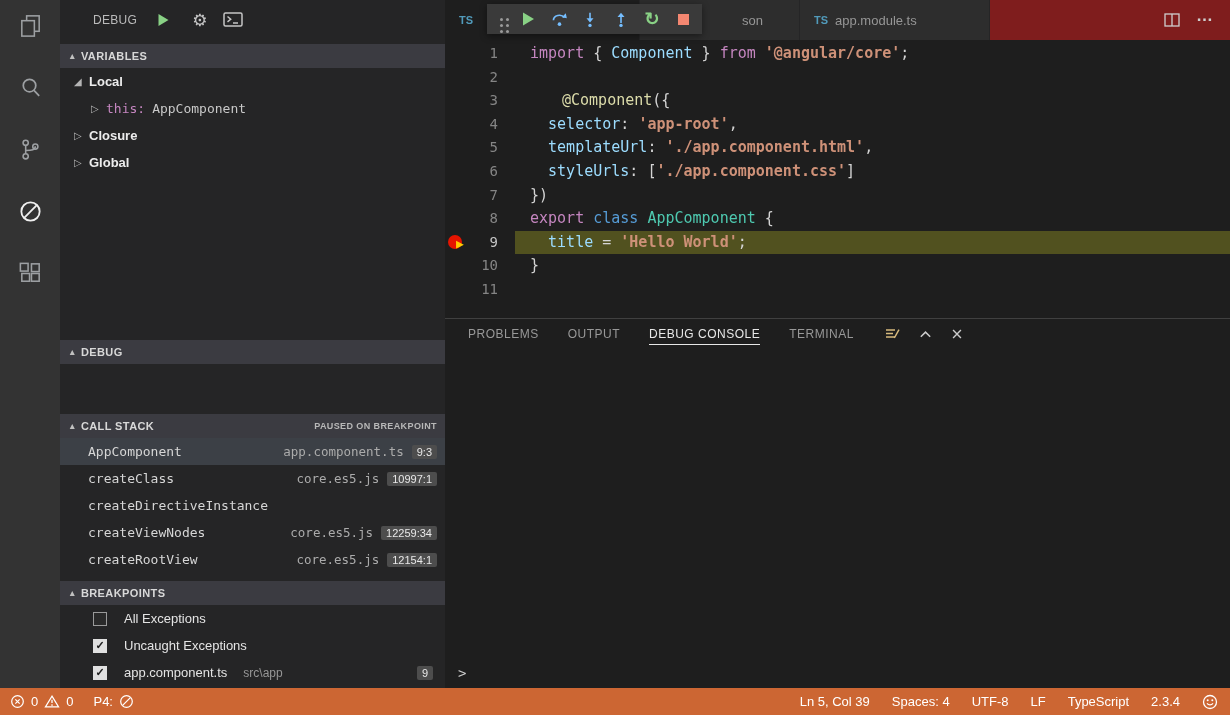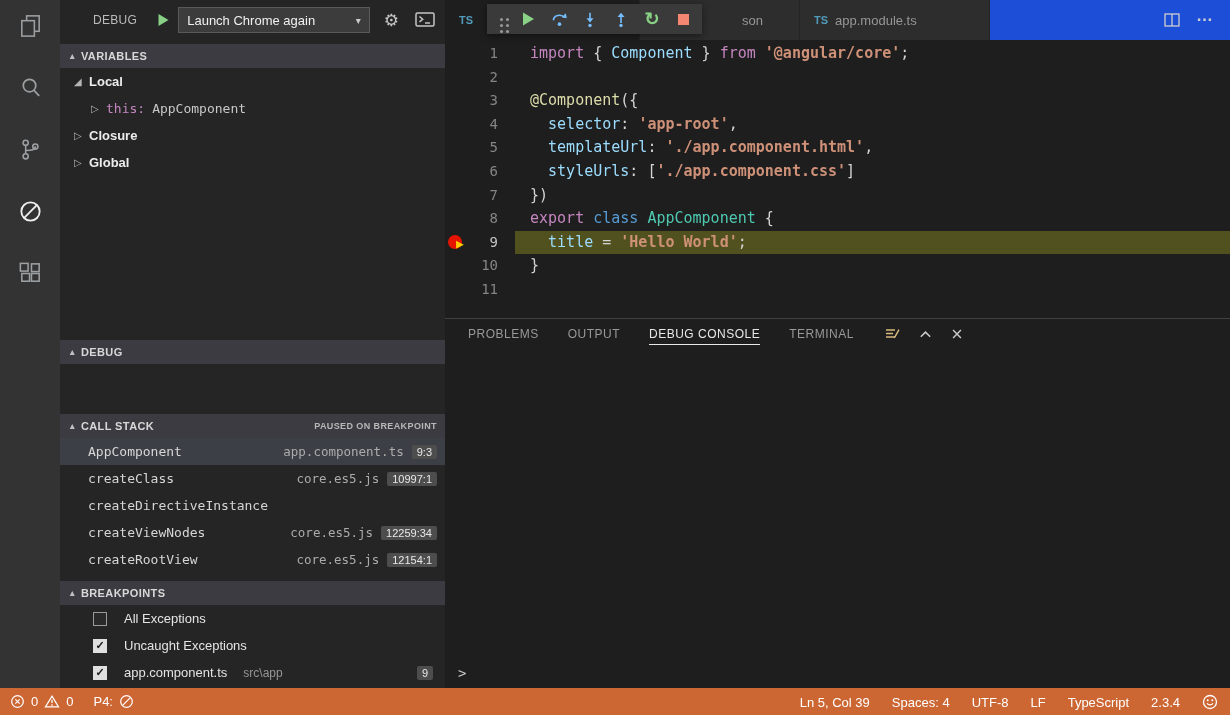--- a/index.html
+++ b/index.html
@@ -49,21 +49,21 @@
 
   .bp-row { height:27px; display:flex; align-items:center; padding:0 12px 0 33px; cursor:pointer;gap:8px; }
   .checkbox { width:14px; height:14px; border:1px solid #9a9a9a; background:#2a2a2a; display:inline-flex; align-items:center; justify-content:center; font-size:11px; font-weight:bold; color:#1e1e1e; margin-right:9px; flex:none; cursor:pointer; }
   .checkbox.checked { background:#e0e0e0; border-color:#e0e0e0; }
   .bp-label { color:#e4e4e4; white-space:nowrap; }
   .bp-detail { color:#969696; font-size:12px; margin-left:8px; white-space:nowrap; }
   .bp-badge { margin-left:auto; }
 
   
   .main { flex:1; display:flex; flex-direction:column; position:relative; min-width:0; }
-  .tabbar { height:40px; background:#1d4ed8; display:flex; flex:none; position:relative; }
+  .tabbar { height:40px; background:#7f1d1d; display:flex; flex:none; position:relative; }
   .tab { height:40px; background:#2d2d2d; border-right:1px solid #252526; display:flex; align-items:center; padding:0 14px; color:#969696; font-size:13px; cursor:pointer; white-space:nowrap; overflow:hidden; }
   .tab.active { background:#1e1e1e; color:#ffffff; }
   #tabs { display:flex; }
   #tabs .tab:nth-child(1) { width:195px; }
   #tabs .tab:nth-child(2) { width:160px; padding-left:102px; }
   #tabs .tab:nth-child(3) { width:190px; }
   .tab-lang-icon { color:#519aba; font-weight:bold; font-size:11px; margin-right:7px; }
   .tab-actions { margin-left:auto; display:flex; align-items:center; gap:16px; padding-right:16px; }
   .tab-actions .ta { cursor:pointer; display:flex; align-items:center; color:#cfcfcf; }
   .more-dots { font-size:17px; font-weight:bold; letter-spacing:1px; line-height:0; padding-bottom:8px; }
@@ -78,37 +78,37 @@
   .editor { flex:none; height:278px; background:#1e1e1e; padding-top:2px; overflow:hidden; font-family:"DejaVu Sans Mono",monospace; font-size:15px; }
   .code-line { display:flex; height:23.6px; line-height:23.6px; }
   .gutter { width:70px; flex:none; text-align:right; padding-right:17px; color:#858585; position:relative; font-size:14px; cursor:pointer; }
   .code-line.current .gutter { color:#c6c6c6; }
   .bp-dot { position:absolute; left:3px; top:4.5px; width:14px; height:14px; border-radius:50%; background:#e51400; }
   .bp-arrow { position:absolute; left:11px; top:1px; color:#ffcc00; font-size:13px; }
   .line-text { flex:1; white-space:pre; padding-left:15px; }
   .code-line.current .line-text { background:#51511f; }
   .tk-kw { color:#c586c0;margin-top:22px; } .tk-kw2 { color:#569cd6; } .tk-cls { color:#4ec9b0; }
   .tk-prop { color:#9cdcfe; } .tk-imp { color:#9cdcfe; } .tk-str { color:#ce9178;font-weight:bold; }
-  .tk-pl { color:#d4d4d4; } .tk-dec { color:#dcdcaa; }
+  .tk-pl { color:#d4d4d4; } .tk-dec { color:#dcdcaa;margin-left:32px; }
 
   
   .panel { flex:1; border-top:1px solid rgba(128,128,128,.35); background:#1e1e1e; position:relative; display:flex; flex-direction:row; min-height:0; }
   .panel-header { height:30px; display:flex; align-items:center; padding-left:23px; gap:29px; flex:none; }
   .ptab { font-size:12px; letter-spacing:.5px; color:#989898; cursor:pointer; padding:4px 0 3px; }
   .ptab.active { color:#e7e7e7; border-bottom:1px solid #e7e7e7; }
   .panel-actions { margin-left:auto; display:flex; align-items:center; gap:17px; padding-right:16px; }
   .panel-actions .pa { cursor:pointer; display:flex; }
   .panel-content { padding:7px 0 0 23px; font-family:"DejaVu Sans Mono",monospace; font-size:14.5px; line-height:22px; color:#d8d8d8; max-width:788px; }
   .panel-prompt { position:absolute; bottom:7px; left:13px; font-family:"DejaVu Sans Mono",monospace; font-size:14px; color:#cccccc; cursor:text; }
 
   
   .statusbar { height:27px; background:#cc6633; display:flex; align-items:center; color:#ffffff; font-size:13px; padding:0 12px 0 10px; }
   .sb-left { display:flex; align-items:center; gap:6px; cursor:pointer; }
   .sb-left .sp { width:8px; }
-  .sb-right { margin-left:auto; display:flex; align-items:flex-end; gap:22px; }
+  .sb-right { margin-left:auto; display:flex; align-items:center; gap:22px; }
   .sb-item { cursor:pointer; white-space:nowrap; }
   .sb-ico { display:flex; align-items:center; }
 </style>
 </head>
 <body>
 
 <div class="app">
 
   <nav class="activitybar" id="activitybar">
       <div class="act-item">
@@ -148,24 +148,20 @@
     </nav>
 
   <aside class="sidebar">
     <div class="side-toolbar">
       <span class="side-title">DEBUG</span>
       <span class="start-btn">
         <svg width="13" height="14" viewBox="0 0 12 14">
             <path d="M1 1l10 6-10 6z" fill="#89d185"></path>
           </svg>
       </span>
-      <div class="cfg-dropdown">
-        <span>Launch Chrome again</span>
-        <span class="caret">▾</span>
-      </div>
       <span class="gear">⚙</span>
       <span class="console-open">
         <svg width="20" height="16" viewBox="0 0 20 16">
             <rect x="1" y="1" width="18" height="13" rx="1.5" fill="none" stroke="#c5c5c5" stroke-width="1.5"></rect>
             <path d="M4.5 4.5l3.2 2.7-3.2 2.7" fill="none" stroke="#c5c5c5" stroke-width="1.5"></path>
             <path d="M10 11h5" stroke="#c5c5c5" stroke-width="1.5"></path>
           </svg>
       </span>
     </div>
 

